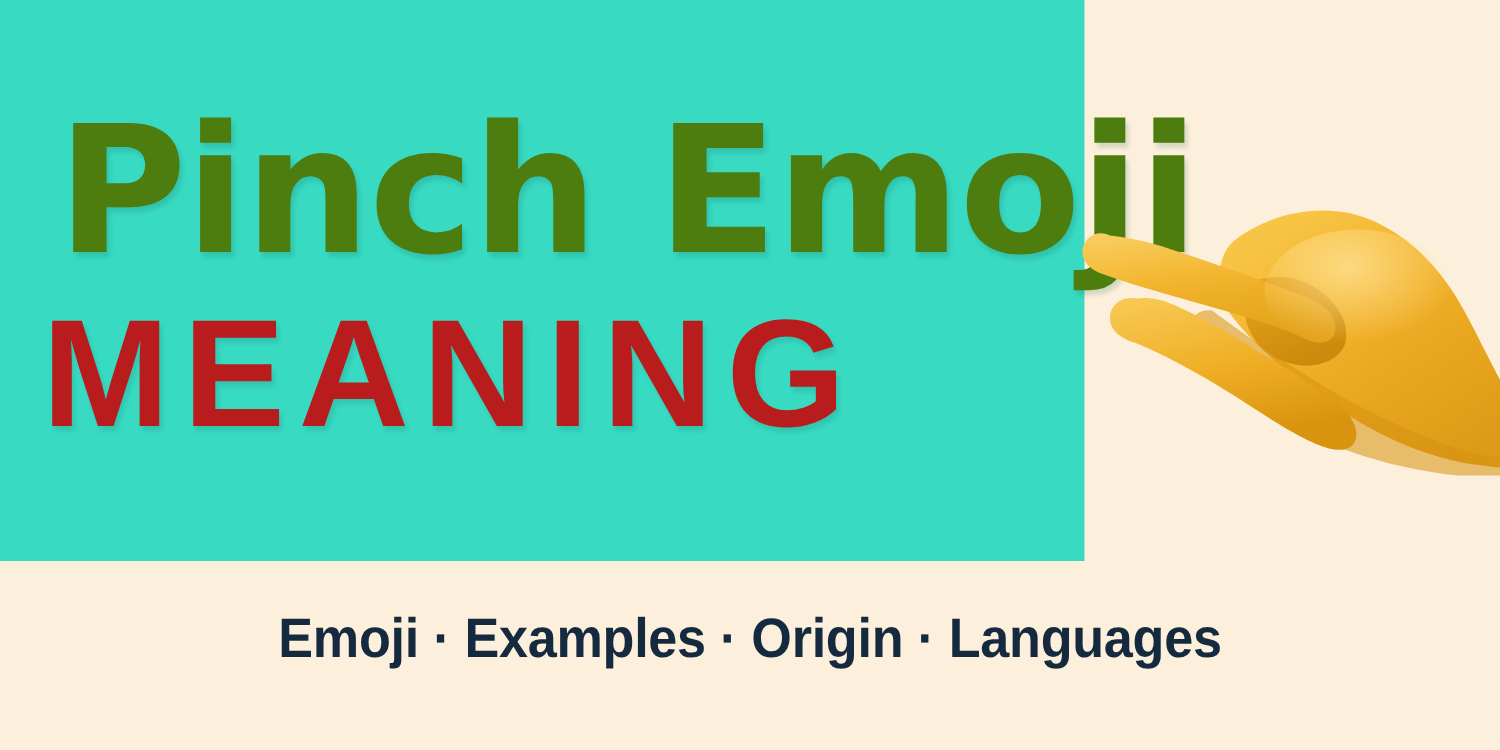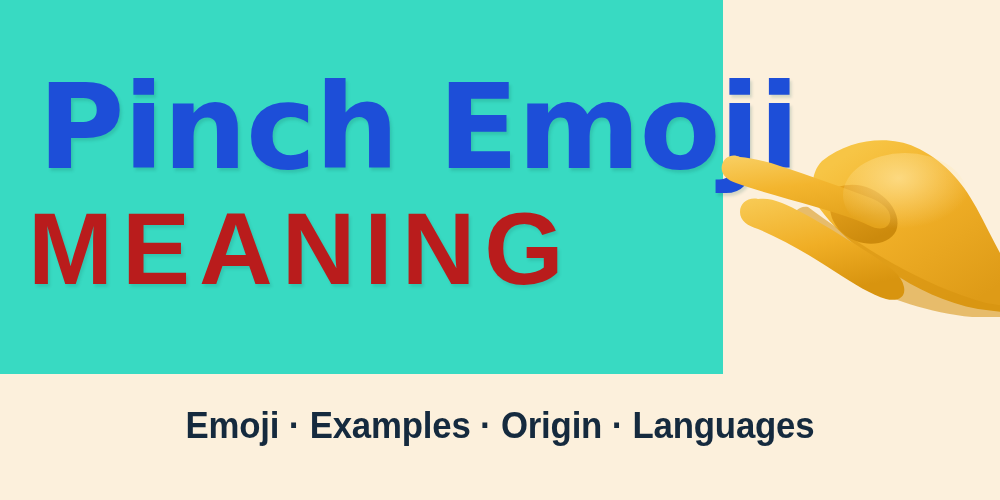--- a/index.html
+++ b/index.html
@@ -34,21 +34,21 @@
   }
 
   
   #title-primary {
     position:absolute;
     left:38px;
     top:68px;
     font-size:118px;
     line-height:118px;
     font-weight:bold;
-    color:#1d4ed8;
+    color:#4d7c0f;
     letter-spacing:-1px;
     white-space:nowrap;
     text-shadow:2px 3px 3px rgba(20,90,80,0.17);
     font-family:"DejaVu Sans", sans-serif;
     transform:scaleX(1.0);
     transform-origin:left center;
   }
 
   #title-secondary {
     position:absolute;

